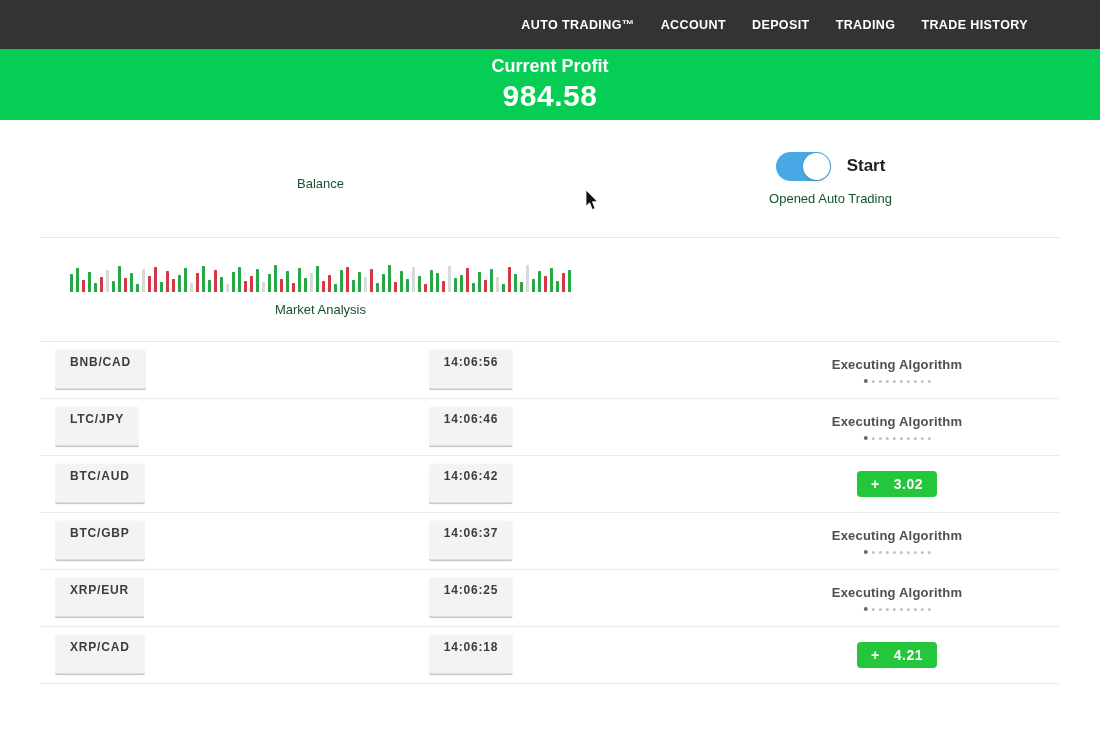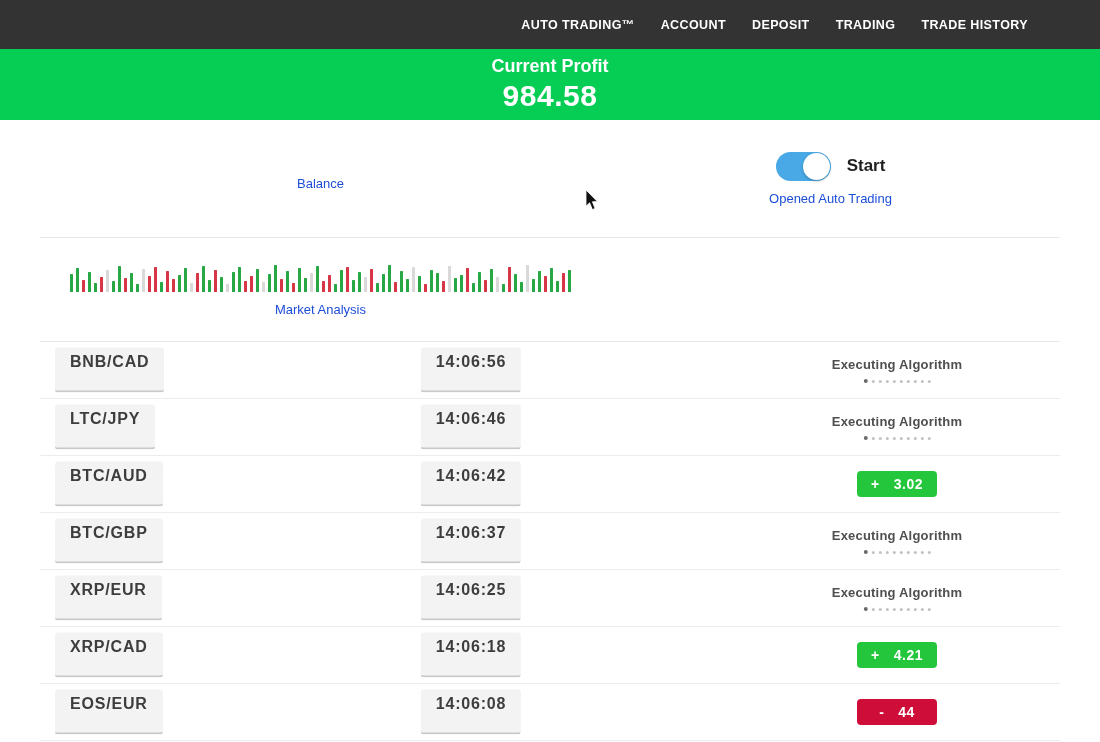--- a/index.html
+++ b/index.html
@@ -34,21 +34,21 @@
   .stats-row {
     display:flex; padding:0 40px; align-items:stretch;
   }
   .stats-row .col-left  { width:55%; display:flex; flex-direction:column; align-items:center; justify-content:center; }
   .stats-row .col-right { width:45%; display:flex; flex-direction:column; align-items:center; justify-content:center; }
   .row-1 { height:117px; }
   .row-2 { height:103px; }
 
   .big-number { font-size:38px; font-weight:bold; color:#2d2d2d; letter-spacing:0.5px; }
   .mid-number { font-size:30px; font-weight:bold; color:#2d2d2d; }
-  .stat-label { font-size:13px; color:#1d4ed8; margin-top:10px; }
+  .stat-label { font-size:13px; color:#14532d; margin-top:10px; }
 
   .toggle-wrap { display:flex; align-items:center; gap:16px; }
   .toggle {
     width:55px; height:29px; border-radius:15px; background:#48a9e6;
     position:relative; cursor:pointer;
   }
   .toggle .knob {
     position:absolute; top:1px; right:1px; width:27px; height:27px;
     background:#ffffff; border-radius:50%;
     box-shadow:0 1px 3px rgba(0,0,0,0.25);
@@ -67,21 +67,21 @@
   .trades { margin:0 40px; }
   .trade-row {
     height:57px; border-bottom:1px solid #ececec;
     position:relative;
   }
   .pill {
     position:absolute; top:50%; transform:translateY(-50%);
     background:#f3f3f3; border-radius:3px;
     border-bottom:2px solid #c8c8c8;
     padding:5px 15px 20px 15px;
-    font-size:16px; font-weight:bold; color:#3d3d3d;
+    font-size:12px; font-weight:bold; color:#3d3d3d;
     letter-spacing:0.8px; white-space:nowrap; cursor:default;text-align:right;
   }
   .pill-pair { left:15px; }
   .pill-time { left:388px; transform:translate(-50%,-50%); left:431px; }
 
   .status-box {
     position:absolute; left:857px; top:50%;
     transform:translate(-50%,-50%);
     display:flex; flex-direction:column; align-items:center; gap:7px;
   }
@@ -319,29 +319,19 @@
     <div class="trade-row">
       <div class="pill pill-pair">XRP/CAD</div>
       <div class="pill pill-time">14:06:18</div>
       <div class="status-box">
         <div class="badge profit">
           <span>+</span>
           <span>4.21</span>
         </div>
       </div>
     </div>
-    <div class="trade-row">
-      <div class="pill pill-pair">EOS/EUR</div>
-      <div class="pill pill-time">14:06:08</div>
-      <div class="status-box">
-        <div class="badge loss">
-          <span>-</span>
-          <span>44</span>
-        </div>
-      </div>
-    </div>
   </div>
 
 <div class="cursor">
   <svg width="14" height="21" viewBox="0 0 14 21">
     <path d="M1,0 L1,16.2 L4.6,12.8 L7.4,19.6 L10.1,18.4 L7.4,11.8 L12.4,11.6 Z" fill="#111111" stroke="#ffffff" stroke-width="0.8"></path>
   </svg>
 </div>
 
 </body></html>

